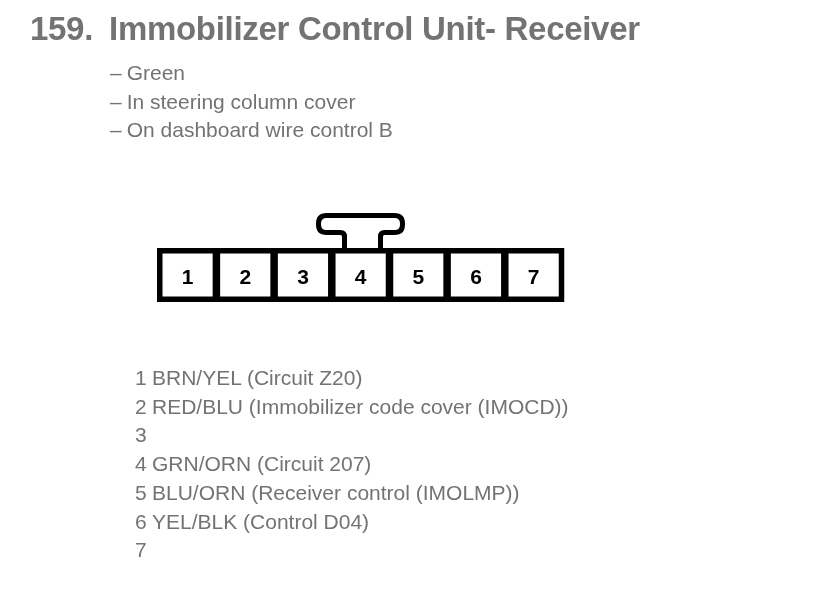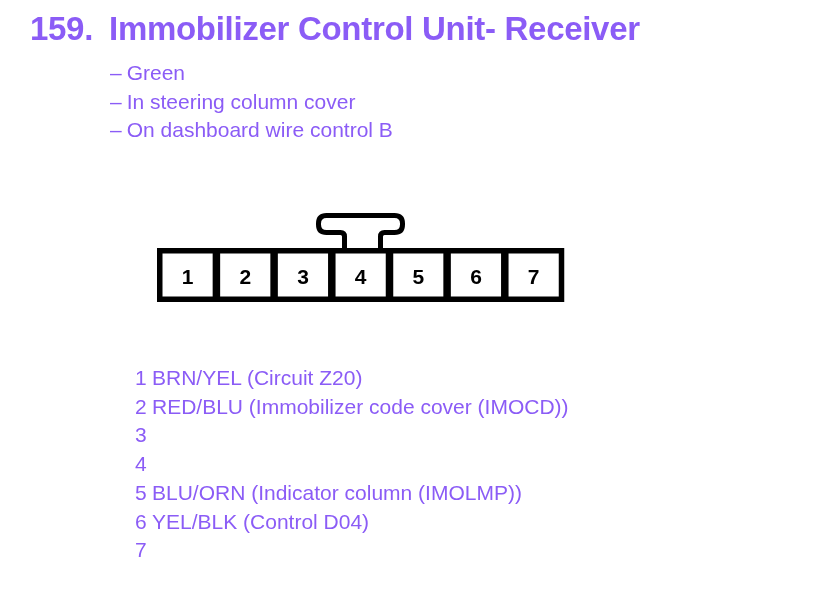--- a/index.html
+++ b/index.html
@@ -3,21 +3,21 @@
 <meta charset="utf-8">
 <style>
   html, body { margin: 0; padding: 0; background: #fff; }
   .stage {
     position: relative;
     width: 816px;
     height: 614px;
     background: #ffffff;
     overflow: hidden;
     font-family: "Liberation Sans", "DejaVu Sans", sans-serif;
-    color: #8b5cf6;
+    color: #737373;
   }
   .heading {
     position: absolute;
     left: 30px;
     top: 9px;
     font-size: 33px;
     font-weight: bold;
     line-height: 40px;
     white-space: nowrap;
     letter-spacing: -0.3px;
@@ -112,24 +112,25 @@
     </div>
     <div class="pin-row">
       <span class="pin-num">2</span>
       <span>RED/BLU (Immobilizer code cover (IMOCD))</span>
     </div>
     <div class="pin-row">
       <span class="pin-num">3</span>
     </div>
     <div class="pin-row">
       <span class="pin-num">4</span>
+      <span>GRN/ORN (Circuit 207)</span>
     </div>
     <div class="pin-row">
       <span class="pin-num">5</span>
-      <span>BLU/ORN (Indicator column (IMOLMP))</span>
+      <span>BLU/ORN (Receiver control (IMOLMP))</span>
     </div>
     <div class="pin-row">
       <span class="pin-num">6</span>
       <span>YEL/BLK (Control D04)</span>
     </div>
     <div class="pin-row">
       <span class="pin-num">7</span>
     </div>
   </div>
 

